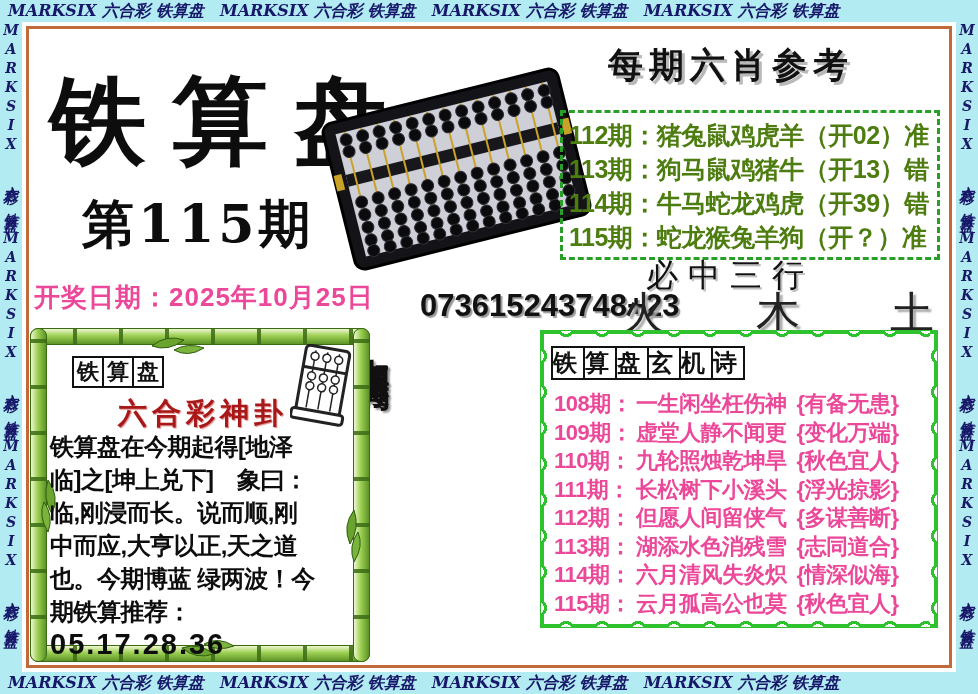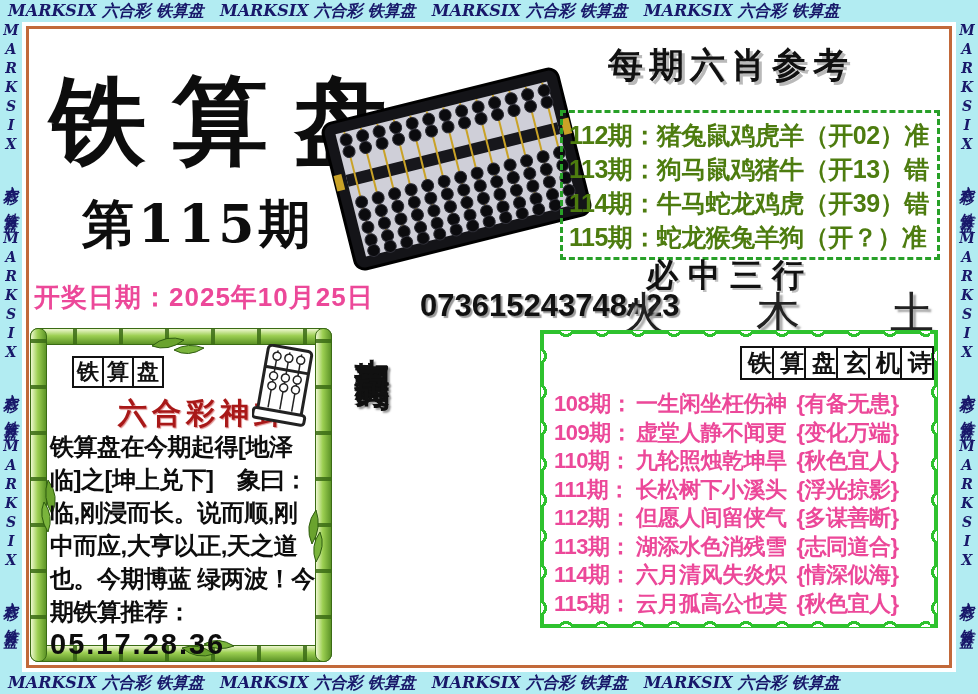--- a/index.html
+++ b/index.html
@@ -38,21 +38,21 @@
             line-height:34px;letter-spacing:-0.5px;}
   
   .predict-label{position:absolute;left:348px;top:330px;height:320px;
             writing-mode:vertical-rl;text-orientation:upright;font-size:35px;
             font-weight:900;color:#111;letter-spacing:3px;text-shadow:2px 2px 2px #9a9a9a;}
   .num-col{position:absolute;left:420px;top:282px;width:56px;display:flex;
             flex-direction:row;text-align:center;}
   .num-col div{font-size:31px;font-weight:900;color:#111;line-height:48px;
             text-shadow:2px 2px 1px #9a9a9a;}
   
-  .three-title{position:absolute;left:646px;top:254px;font-size:32px;font-weight:700;
+  .three-title{position:absolute;left:646px;top:254px;font-size:32px;font-weight:400;
             color:#111;letter-spacing:10px;font-family:"DejaVu Serif",serif;
             text-shadow:2px 2px 0 #c0c0c0;}
   .elements{position:absolute;left:622px;top:284px;width:312px;display:flex;
             justify-content:space-between;}
   .elements div{font-size:44px;color:#222;font-family:"DejaVu Serif",serif;
             text-shadow:3px 3px 2px #a8a8a8;}
   
   .stamp{position:absolute;left:540px;top:330px;width:398px;height:298px;
             border:4px solid #2ec22e;box-sizing:border-box;background:#fff;}
   .sc{position:absolute;}
@@ -61,31 +61,31 @@
     background-image:radial-gradient(circle at 50% -3px,#fff 0 6px,#2ec22e 6px 9px,rgba(0,0,0,0) 9px);}
   .sc-b{bottom:-3px;left:4px;right:4px;height:10px;background-repeat:repeat-x;
     background-size:36px 10px;
     background-image:radial-gradient(circle at 50% 13px,#fff 0 6px,#2ec22e 6px 9px,rgba(0,0,0,0) 9px);}
   .sc-l{left:-3px;top:4px;bottom:4px;width:10px;background-repeat:repeat-y;
     background-size:10px 36px;
     background-image:radial-gradient(circle at -3px 50%,#fff 0 6px,#2ec22e 6px 9px,rgba(0,0,0,0) 9px);}
   .sc-r{right:-3px;top:4px;bottom:4px;width:10px;background-repeat:repeat-y;
     background-size:10px 36px;
     background-image:radial-gradient(circle at 13px 50%,#fff 0 6px,#2ec22e 6px 9px,rgba(0,0,0,0) 9px);}
-  .poem-head{position:absolute;left:0;right:0;top:12px;text-align:right;}
+  .poem-head{position:absolute;left:0;right:0;top:12px;text-align:left;padding-left:9px;}
   .poem-head .cell-char{display:inline-block;width:30px;height:30px;line-height:30px;
             border:2px solid #111;margin-left:-2px;font-size:24px;font-weight:900;color:#111;}
   .poem-rows{position:absolute;left:10px;right:8px;top:56px;}
   .poem-row{display:flex;justify-content:flex-start;font-size:22px;font-weight:900;
             color:#ec4899;line-height:28.5px;white-space:nowrap;letter-spacing:-0.5px;}
   .poem-row .pi{width:72px;}
   .poem-row .pp{margin-left:10px;}
   .poem-row .ph{margin-left:10px;}
   
-  .bamboo{position:absolute;left:30px;top:328px;width:302px;height:334px;}
+  .bamboo{position:absolute;left:30px;top:328px;width:340px;height:334px;}
   .bb{position:absolute;border:1px solid #3a6b14;border-radius:8px;}
   .bb-h{left:0;right:0;height:15px;
      background-image:repeating-linear-gradient(90deg,rgba(0,0,0,0) 0 42px,rgba(58,107,20,.85) 42px 46px),
        linear-gradient(180deg,#eef7d0,#9ccf52 45%,#5d9427);}
   .bb-v{top:0;bottom:0;width:15px;
      background-image:repeating-linear-gradient(0deg,rgba(0,0,0,0) 0 42px,rgba(58,107,20,.85) 42px 46px),
        linear-gradient(90deg,#eef7d0,#9ccf52 45%,#5d9427);}
   .leaf{position:absolute;}
   .bamboo-title{position:absolute;left:44px;top:28px;}
   .bamboo-title .cell-char{display:inline-block;width:28px;height:28px;line-height:28px;

